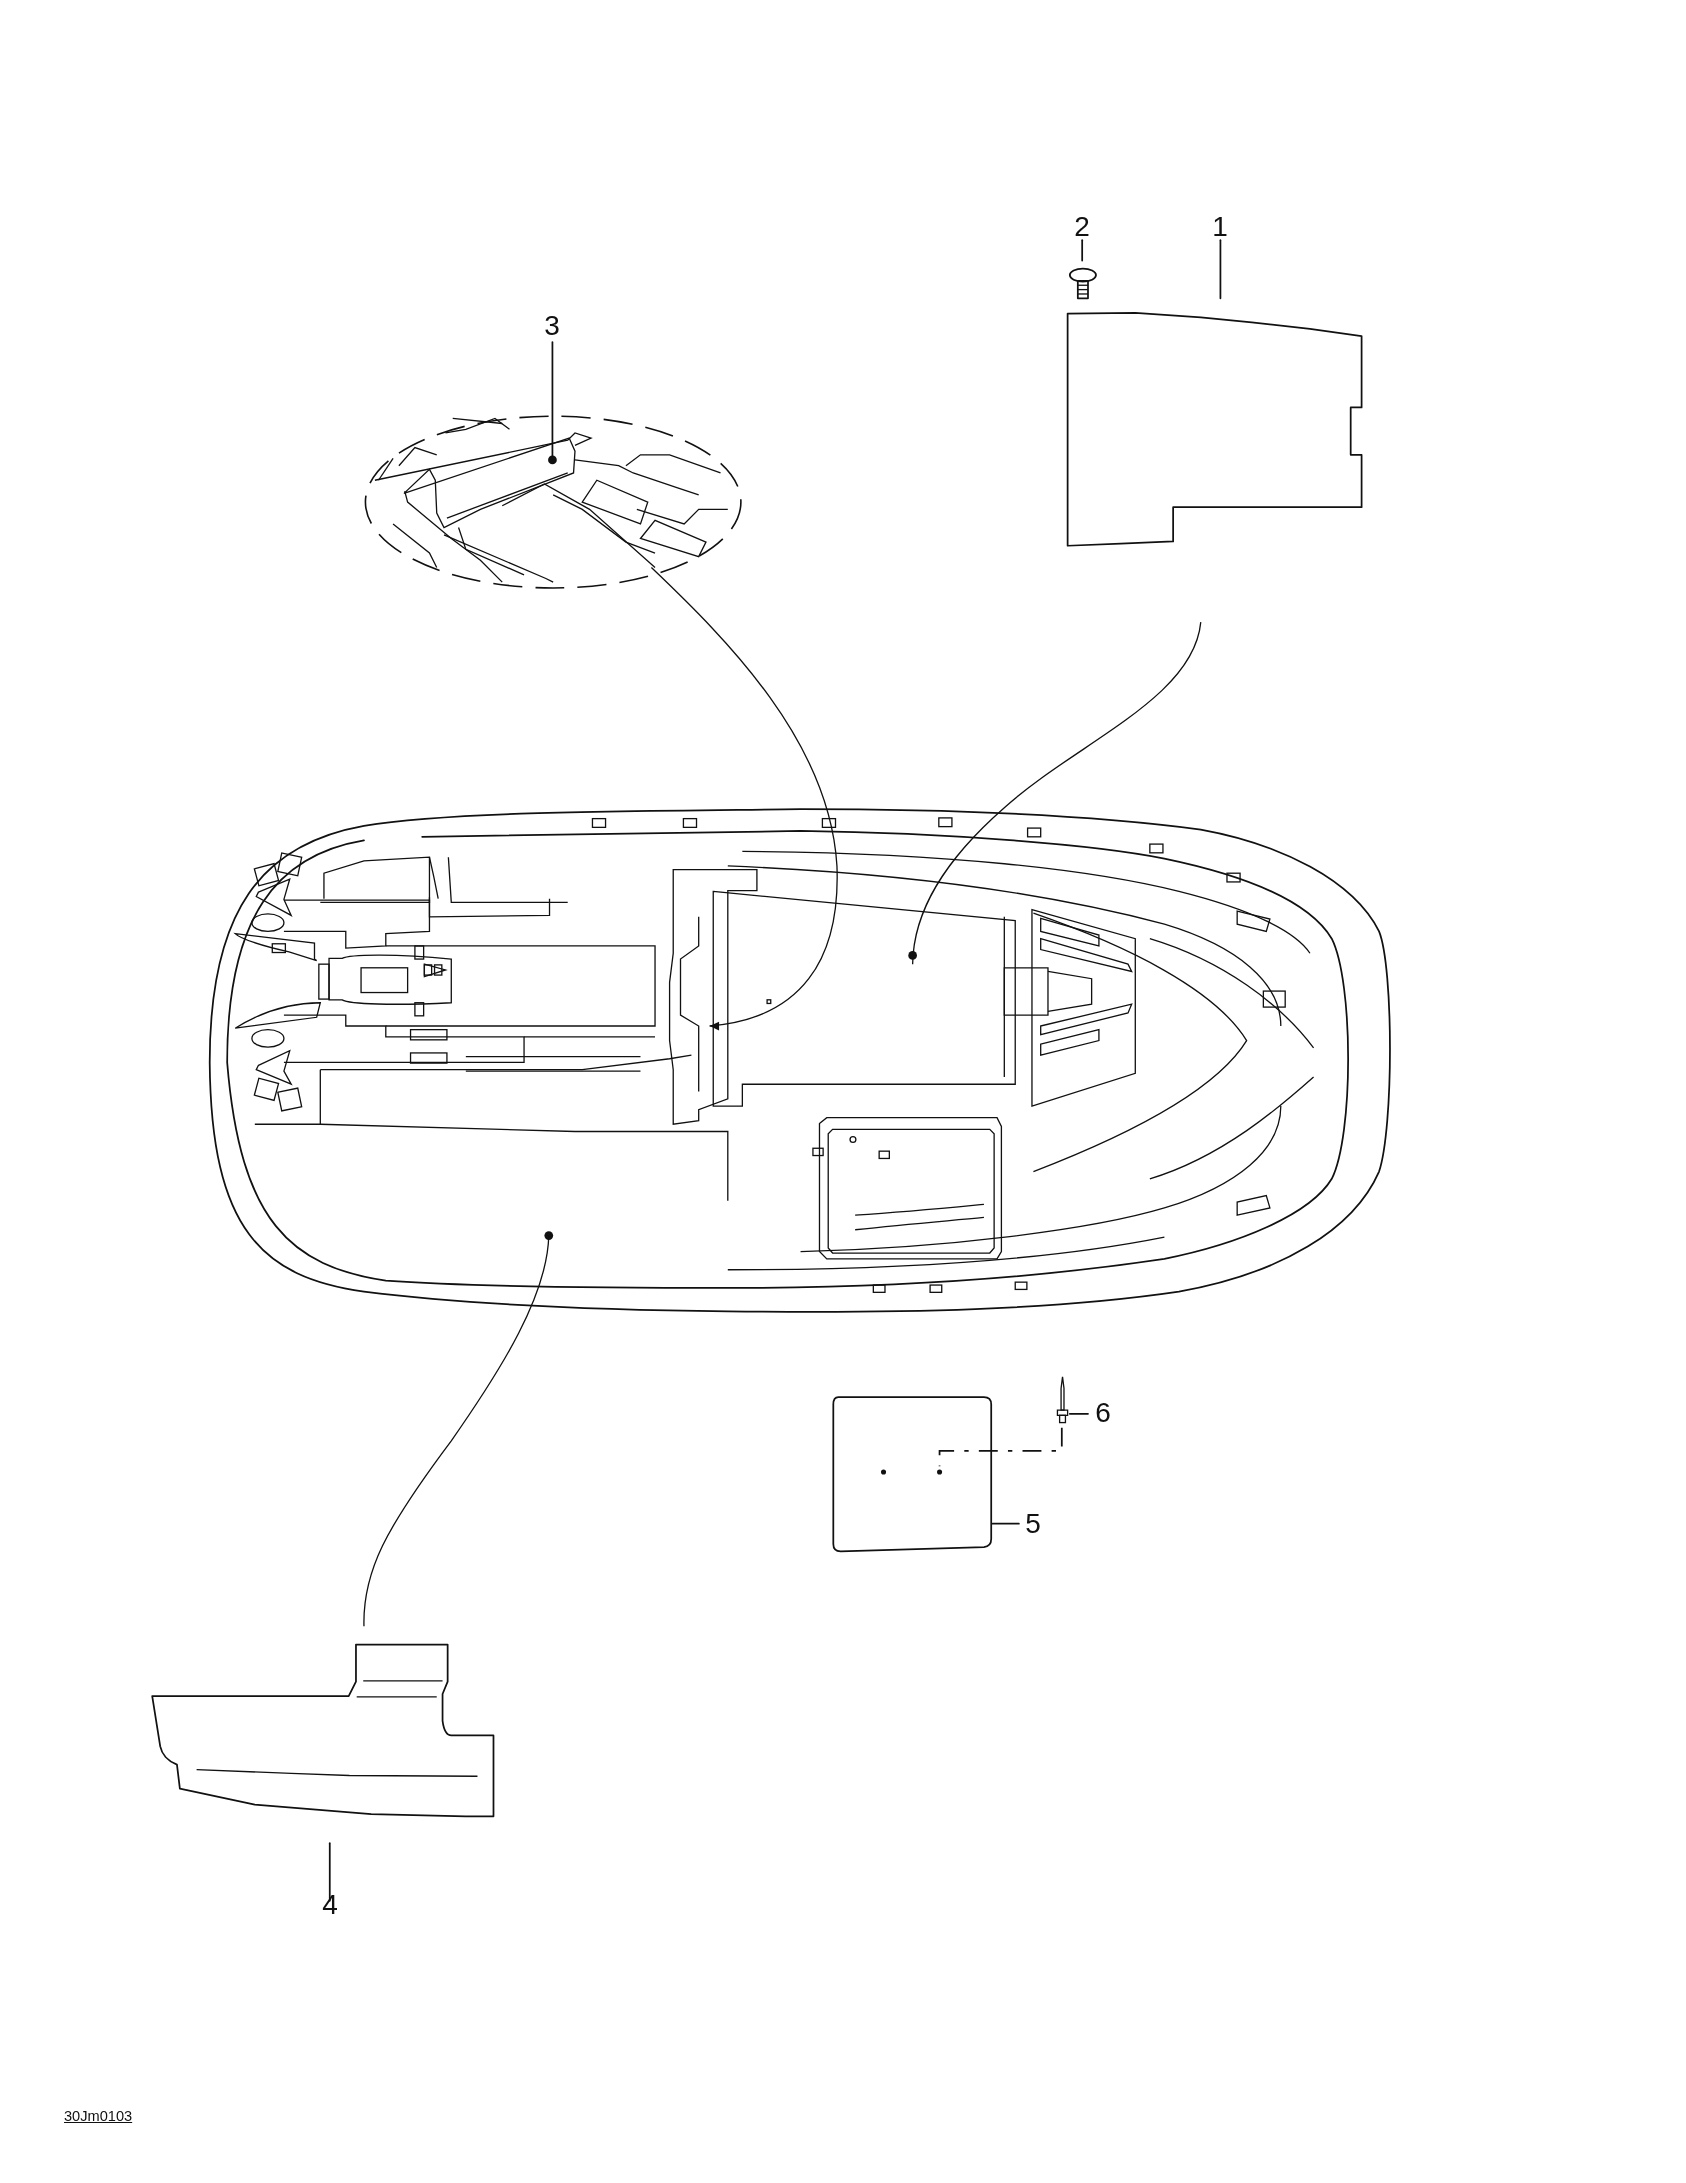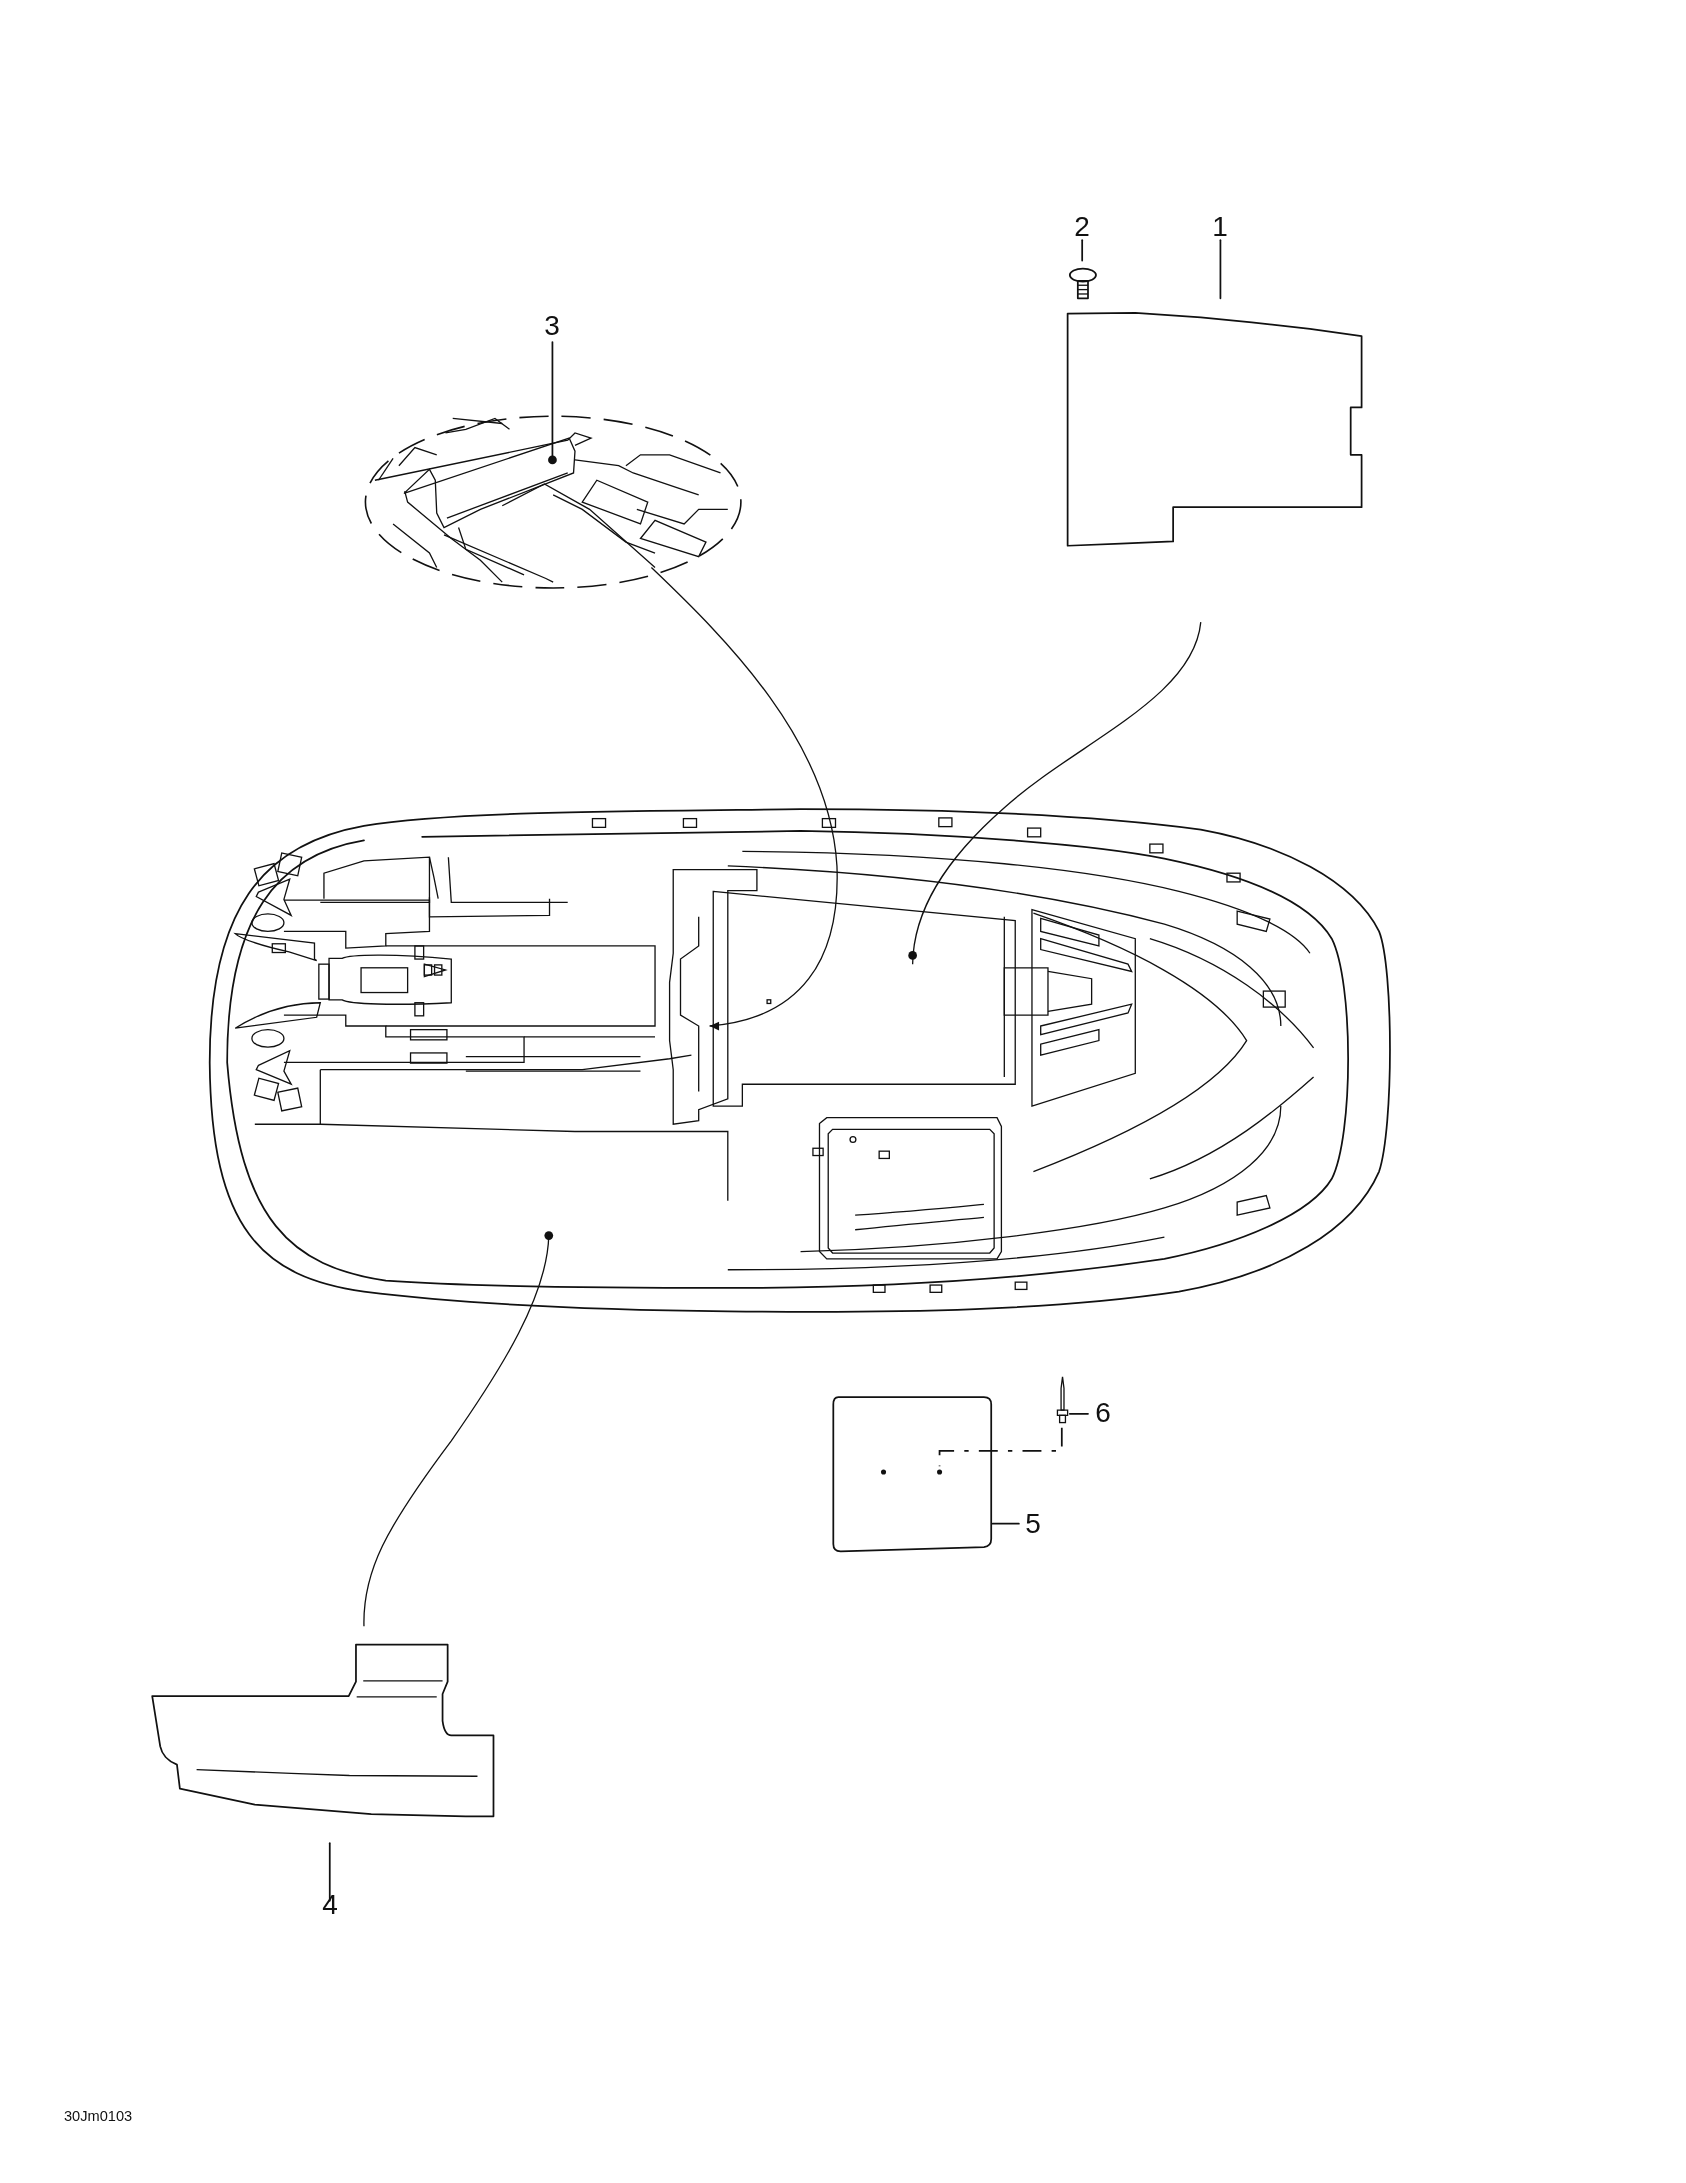--- a/index.html
+++ b/index.html
@@ -5,21 +5,21 @@
   html, body { margin: 0; padding: 0; background: #ffffff; }
   body { width: 1687px; height: 2183px; position: relative; overflow: hidden;
          font-family: "Liberation Sans", sans-serif; }
   svg.drawing { position: absolute; left: 0; top: 0; }
   .ln { fill: none; stroke: #111; stroke-width: 2.4; stroke-linejoin: round; stroke-linecap: round; }
   .thin { fill: none; stroke: #111; stroke-width: 1.8; }
   .dash { fill: none; stroke: #111; stroke-width: 2.4; stroke-dasharray: 26 14 6 14; }
   .ell-dash { fill: none; stroke: #111; stroke-width: 2.2; stroke-dasharray: 40 18; }
   .callout { position: absolute; font-size: 28px; color: #111; line-height: 1;
              transform: translate(-50%, -50%); }
-  .footer-code { position: absolute; left: 64px; top: 2108px; font-size: 14.6px; color: #111; }
+  .footer-code { position: absolute; left: 64px; top: 2108px; font-size: 14.6px; color: #111; text-decoration: underline; }
 </style>
 </head>
 <body>
 
 <svg class="drawing" width="1687" height="2183" viewBox="0 0 2318 3000" xmlns="http://www.w3.org/2000/svg">
 
   <g>
     <line class="ln" x1="1487" y1="330" x2="1487" y2="358"></line>
     <ellipse class="ln" cx="1488" cy="378" rx="18" ry="9"></ellipse>
     <rect class="ln" x="1481" y="386" width="14" height="24"></rect>

